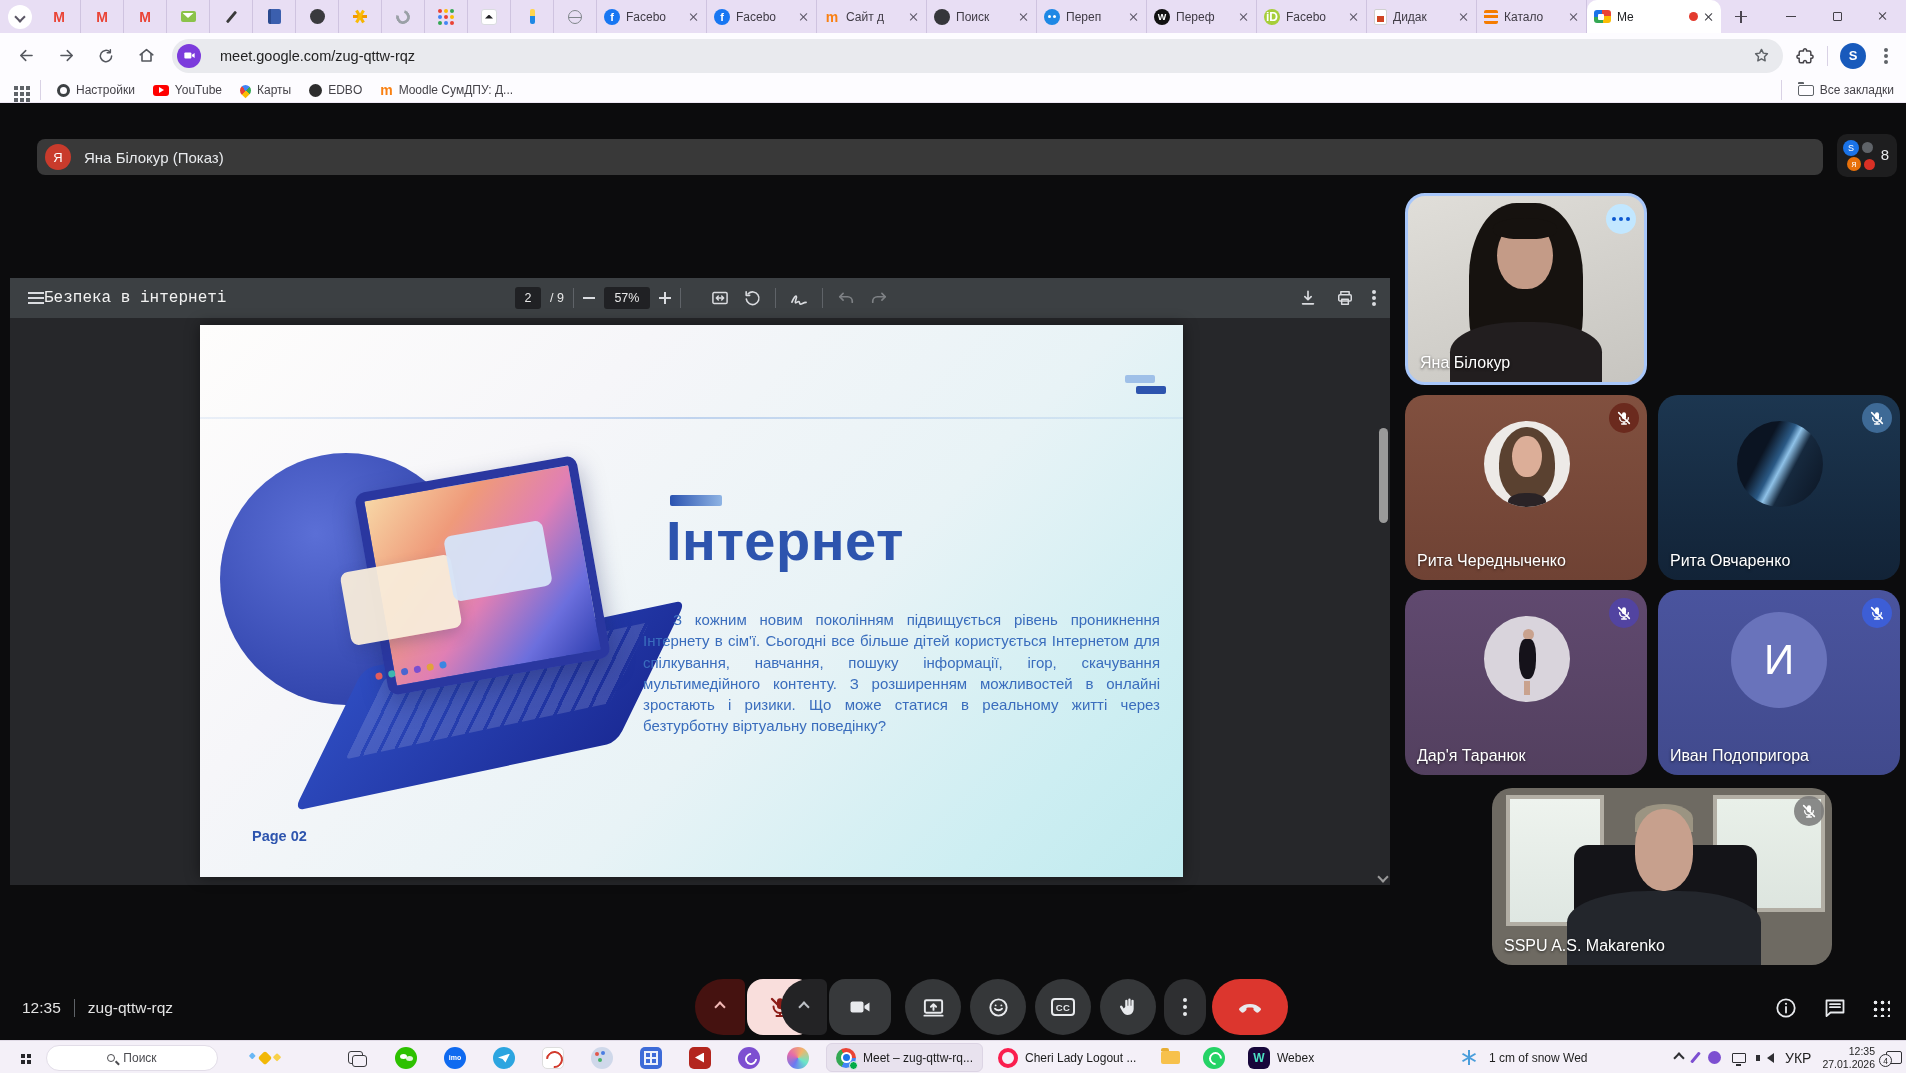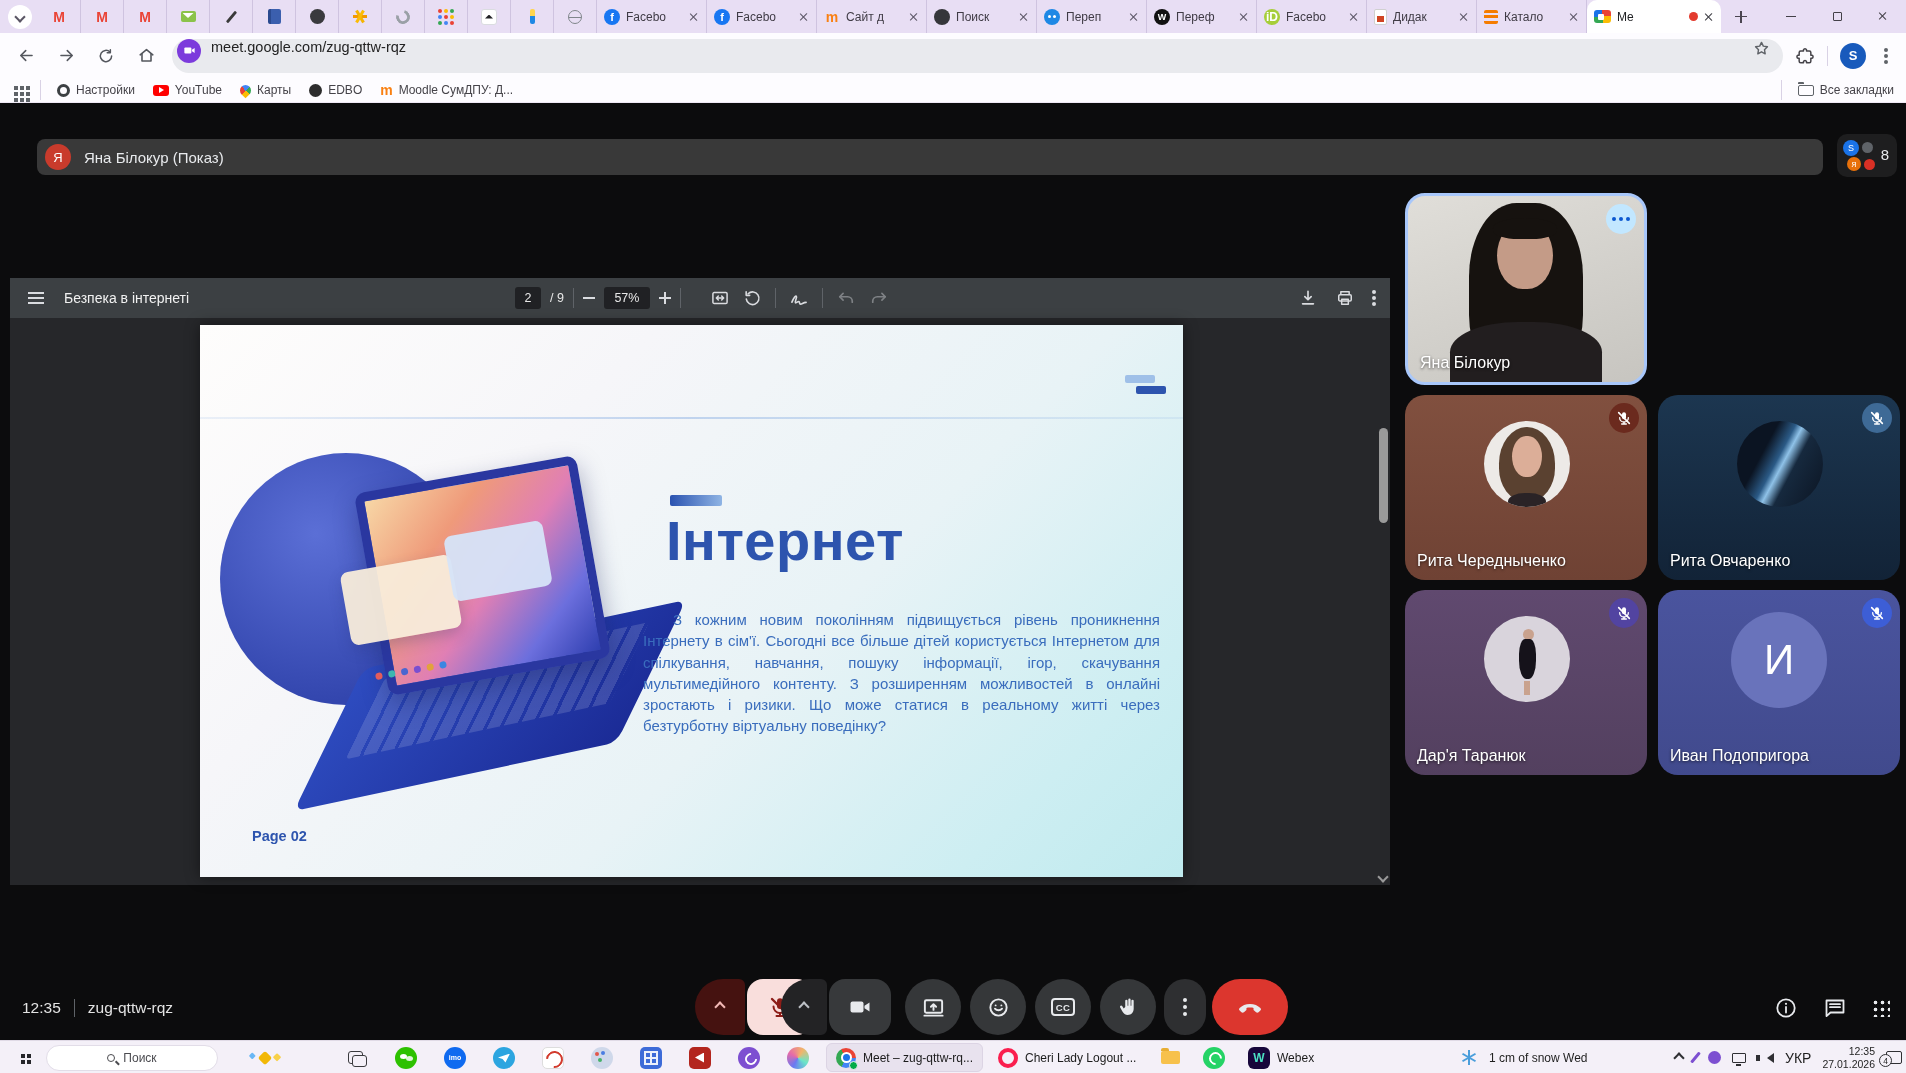--- a/index.html
+++ b/index.html
@@ -58,21 +58,21 @@
   .plusic::before{left:5.3px;top:0;width:1.5px;height:12px;}
   .plusic::after{top:5.3px;left:0;height:1.5px;width:12px;}
   .wincontrols{position:absolute;right:0;top:0;height:33px;display:flex;align-items:stretch;}
   .winbtn{width:46px;display:flex;align-items:center;justify-content:center;color:#434048;}
   .win-min{width:10px;height:1.6px;background:currentColor;}
   .win-max{width:9px;height:9px;border:1.5px solid currentColor;border-radius:1px;}
 
   
   .navbar{position:absolute;left:0;top:33px;width:1906px;height:45px;background:#fdfcff;display:flex;align-items:center;padding:0 12px;gap:12px;color:#54575e;}
   .navbtn{width:28px;height:28px;display:flex;align-items:center;justify-content:center;border-radius:50%;flex:none;}
-  .omnibox{flex:1;height:34px;background:#e9eaee;border-radius:17px;display:flex;padding:0 12px 0 5px;gap:10px;min-width:0;}
+  .omnibox{flex:1;height:34px;background:#e9eaee;border-radius:17px;display:flex;align-items:center;padding:0 12px 0 5px;gap:19px;min-width:0;}
   .site-badge{width:24px;height:24px;border-radius:50%;background:#7c3bdc;display:flex;align-items:center;justify-content:center;color:#fff;flex:none;}
   .url{font-size:14.5px;color:#232323;flex:1;white-space:nowrap;overflow:hidden;}
   .sep-v{width:1px;height:20px;background:#d9d2e5;flex:none;}
   .avatar-s{width:26px;height:26px;border-radius:50%;background:#185abc;color:#fff;font-size:13px;font-weight:bold;display:flex;align-items:center;justify-content:center;flex:none;}
   .kebab{width:4px;height:4px;border-radius:50%;background:#5f6368;box-shadow:0 -6px 0 #5f6368,0 6px 0 #5f6368;}
 
   
   .bkbar{position:absolute;left:0;top:78px;width:1906px;height:25px;background:#fdfcff;display:flex;align-items:center;padding:0 12px;gap:16px;font-size:12px;color:#454349;border-bottom:1px solid #eee8f4;}
   .appsgrid{width:4px;height:4px;background:#5f6368;transform:translate(-6px,-6px);
      box-shadow:6px 0 0 #5f6368,12px 0 0 #5f6368,0 6px 0 #5f6368,6px 6px 0 #5f6368,12px 6px 0 #5f6368,0 12px 0 #5f6368,6px 12px 0 #5f6368,12px 12px 0 #5f6368;margin:8px 0 0 8px;}
@@ -94,21 +94,21 @@
   .pres-avatar{width:26px;height:26px;border-radius:50%;background:#c93b2c;color:#fff;font-size:13px;display:flex;align-items:center;justify-content:center;}
   .pres-label{color:#e8eaed;font-size:15px;}
   .count-pill{position:absolute;left:1837px;top:31px;width:60px;height:43px;background:#1e1e1f;border-radius:10px;}
   .mini-av{position:absolute;border-radius:50%;color:#fff;display:flex;align-items:center;justify-content:center;font-size:9px;}
   .count-num{position:absolute;right:8px;top:12px;color:#e8eaed;font-size:15px;}
 
   
   .pdf-frame{position:absolute;left:10px;top:175px;width:1380px;height:607px;}
   .pdf-toolbar{position:absolute;left:0;top:0;right:0;height:40px;background:#3c4043;display:flex;align-items:center;color:#e8e8e8;}
   .pdf-menu{margin-left:18px;width:16px;height:12px;border-top:2px solid #dadce0;border-bottom:2px solid #dadce0;background:linear-gradient(#dadce0,#dadce0) center/100% 2px no-repeat;}
-  .pdf-title{margin-left:20px;font-size:14px;color:#f1f1f1;}
+  .pdf-title{font-size:16px;color:#f1f1f1;font-family:Liberation Mono, monospace;}
   .pdf-center{position:absolute;left:505px;top:0;height:40px;display:flex;align-items:center;gap:9px;}
   .pdf-box{background:#202124;border-radius:3px;height:22px;display:flex;align-items:center;justify-content:center;font-size:12.5px;color:#e8e8e8;}
   .pdf-sep{width:1px;height:20px;background:#5f6368;}
   .minus-ic{width:12px;height:2px;background:#dadce0;}
   .pdf-tools{position:absolute;left:700px;top:0;height:40px;display:flex;align-items:center;gap:13px;color:#dadce0;}
   .pdf-right{position:absolute;right:14px;top:0;height:40px;display:flex;align-items:center;gap:17px;color:#dadce0;}
   .dim{opacity:.42;}
   .pdf-canvas{position:absolute;left:0;top:40px;right:0;bottom:0;background:#26272a;}
   .pdf-scroll{position:absolute;right:1px;top:0;bottom:0;width:11px;}
   .pdf-thumb{position:absolute;right:1px;top:110px;width:9px;height:95px;background:#9a9a9a;border-radius:5px;}
@@ -660,20 +660,34 @@
     <div class="tile tile-ivan">
       <span class="av av-ivan">И</span>
       <span class="badge" style="background:#3d5ed6">
           <svg class="ic" width="16" height="16" viewBox="0 0 24 24">
             <use href="#i-micoff"></use>
           </svg>
         </span>
       <span class="tile-name">Иван Подопригора</span>
     </div>
 
+    <div class="tile tile-mak">
+      <span class="mak-winL"></span>
+      <span class="mak-winR"></span>
+      <span class="mak-chair"></span>
+      <span class="mak-hair"></span>
+      <span class="mak-head"></span>
+      <span class="mak-body"></span>
+      <span class="badge" style="background:rgba(120,120,120,.85)">
+          <svg class="ic" width="16" height="16" viewBox="0 0 24 24">
+            <use href="#i-micoff"></use>
+          </svg>
+        </span>
+      <span class="tile-name">SSPU A.S. Makarenko</span>
+    </div>
 
     <div class="meetbar">
       <div class="mb-left">
         <span>12:35</span>
         <span class="mb-sep"></span>
         <span>zug-qttw-rqz</span>
       </div>
 
       <div class="ctl seg-chev" style="left:695px;background:#451210;color:#f2b8b5">
           <span class="chv up"></span>

